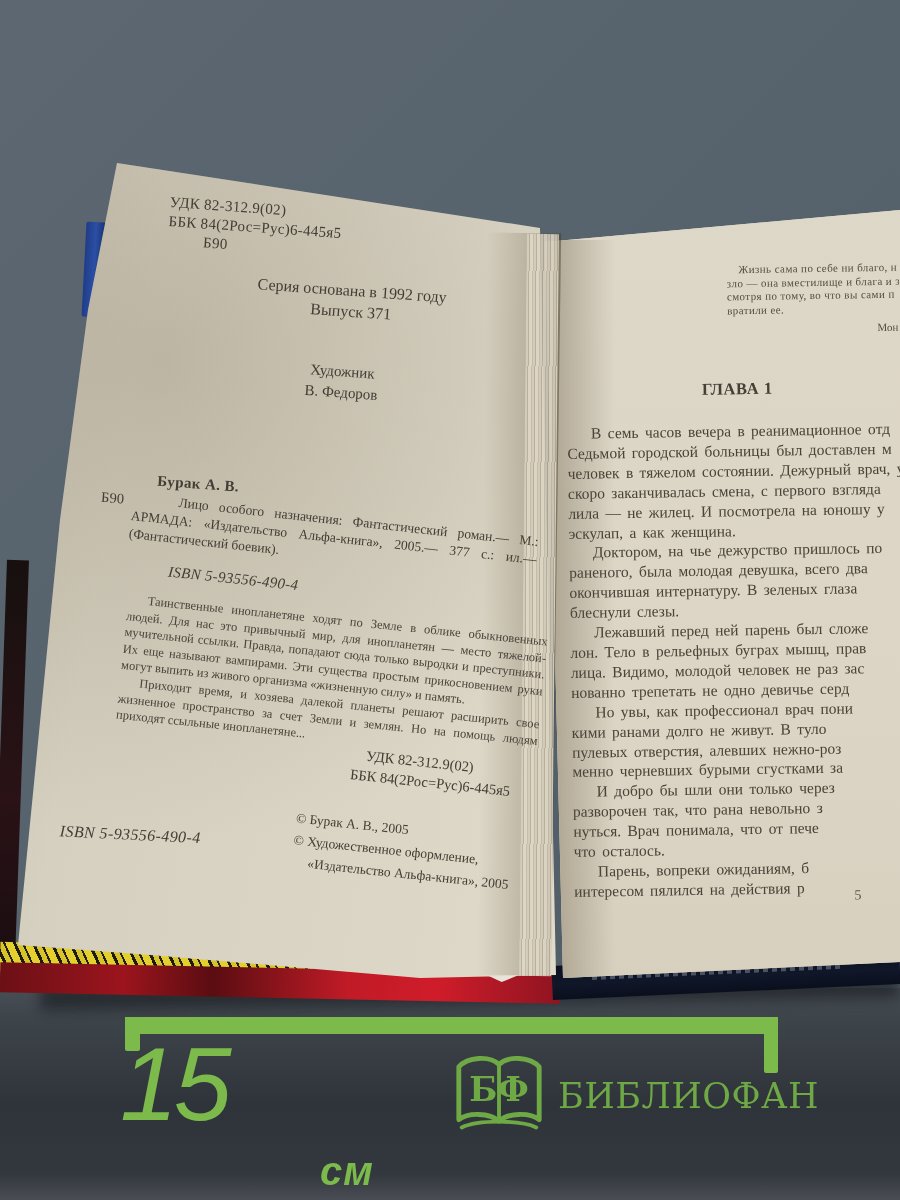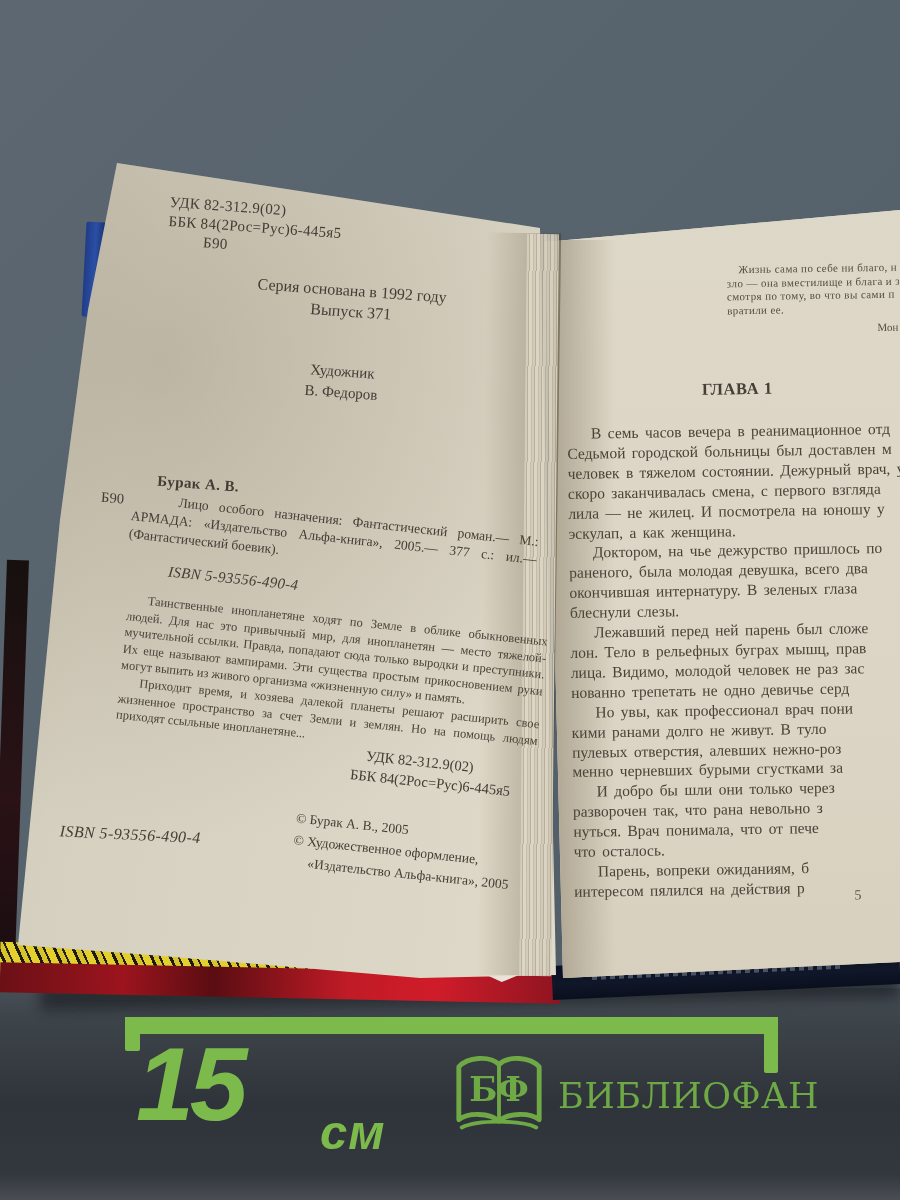--- a/index.html
+++ b/index.html
@@ -93,26 +93,26 @@
   #body-text{left:4px;top:184px;width:430px;font-size:15.5px;line-height:19.9px;word-spacing:2.5px;}
   #body-text .para .line:first-child{text-indent:24px;}
   #page-number{left:284px;top:652px;font-size:14px;color:#59534a;}
   
   #ruler{position:absolute;left:125px;top:1017px;width:653px;height:17px;
     background:var(--accent_green,#7cbb4b);border-radius:2px;}
   #ruler .tick-left{position:absolute;left:0;top:0;width:15px;height:34px;
     background:var(--accent_green,#7cbb4b);border-radius:0 0 2px 2px;}
   #ruler .tick-right{position:absolute;right:0;top:0;width:14px;height:56px;
     background:var(--accent_green,#7cbb4b);border-radius:0 0 2px 2px;}
-  #ruler-value{position:absolute;left:136px;top:1032px;
+  #ruler-value{position:absolute;left:120px;top:1032px;
+    font-family:"Liberation Sans",sans-serif;font-weight:normal;font-style:italic;
+    font-size:104px;line-height:1;color:var(--accent_green,#7cbb4b);letter-spacing:-4px;}
+  #ruler-unit{position:absolute;left:320px;top:1149px;
     font-family:"Liberation Sans",sans-serif;font-weight:bold;font-style:italic;
-    font-size:104px;line-height:1;color:var(--accent_green,#7cbb4b);letter-spacing:-4px;}
-  #ruler-unit{position:absolute;left:320px;top:1104px;
-    font-family:"Liberation Sans",sans-serif;font-weight:bold;font-style:italic;
-    font-size:49px;color:var(--accent_green,#7cbb4b);letter-spacing:1px;}
+    font-size:40px;color:var(--accent_green,#7cbb4b);letter-spacing:1px;}
   #brand{position:absolute;left:452px;top:1050px;display:flex;align-items:flex-start;color:var(--logo_green,#6fa945);}
   #brand-icon{width:94px;height:92px;}
   #brand-name{margin:26px 0 0 12px;font-family:"DejaVu Serif",serif;font-weight:normal;
     font-size:35px;letter-spacing:.5px;color:var(--logo_green,#6fa945);}
 </style>
 </head>
 <body>
 
 <div id="photo">
 

